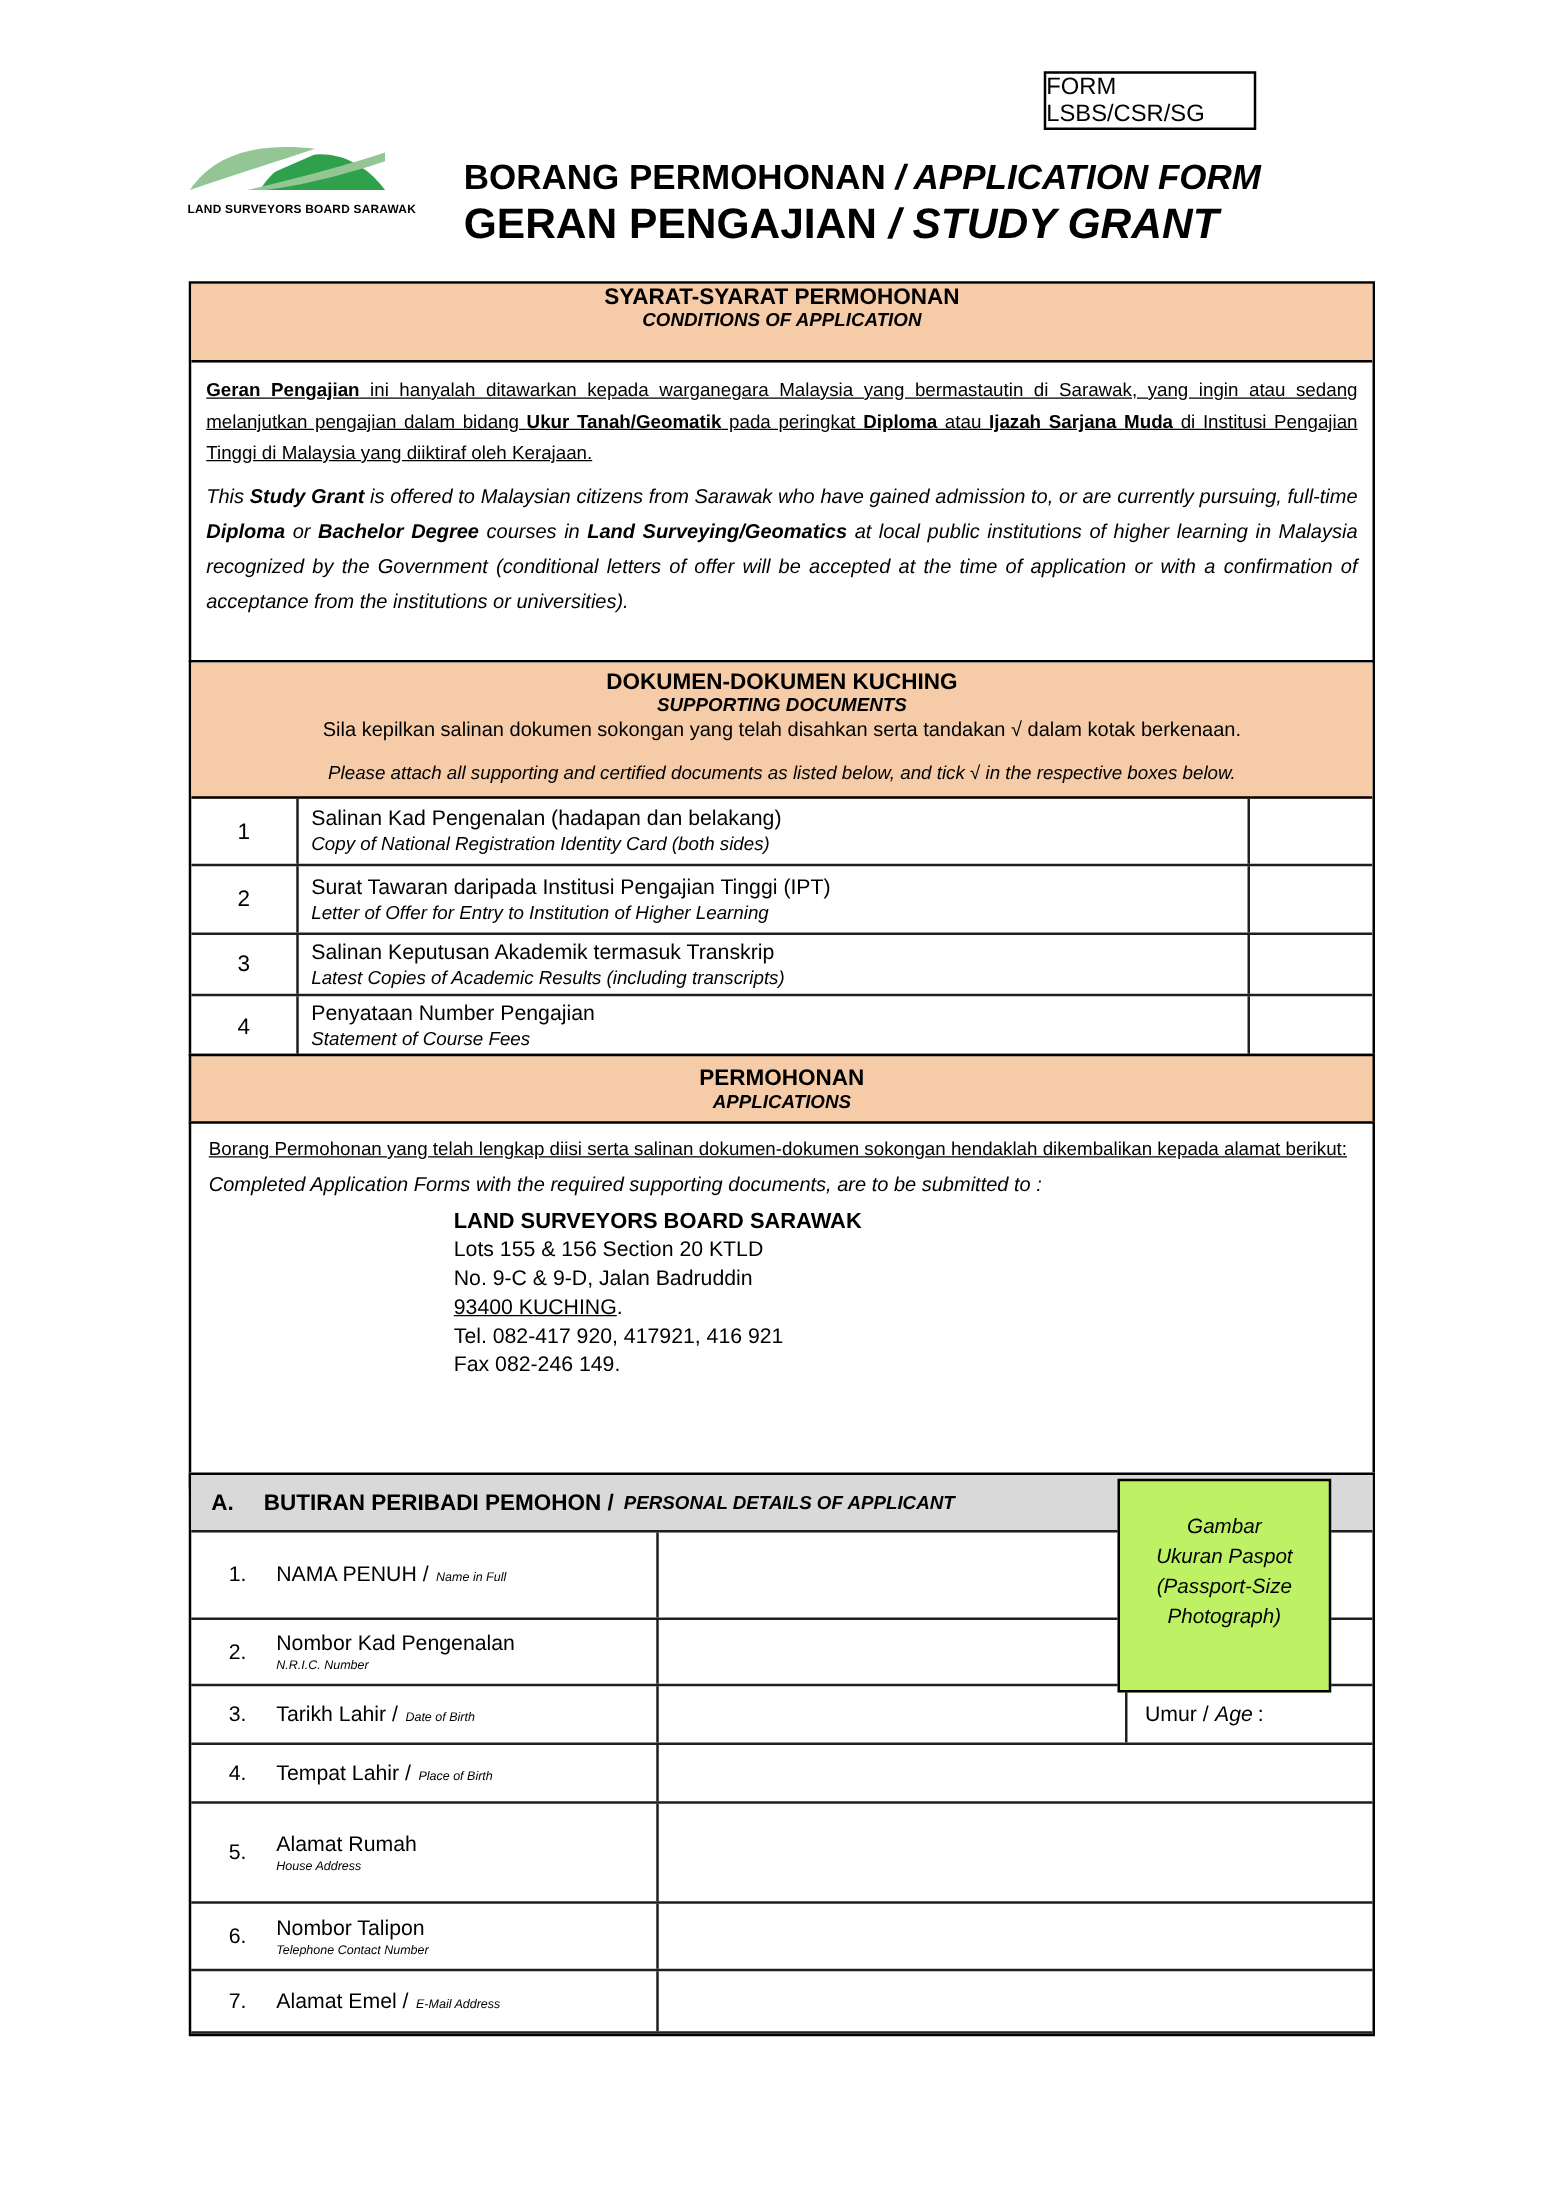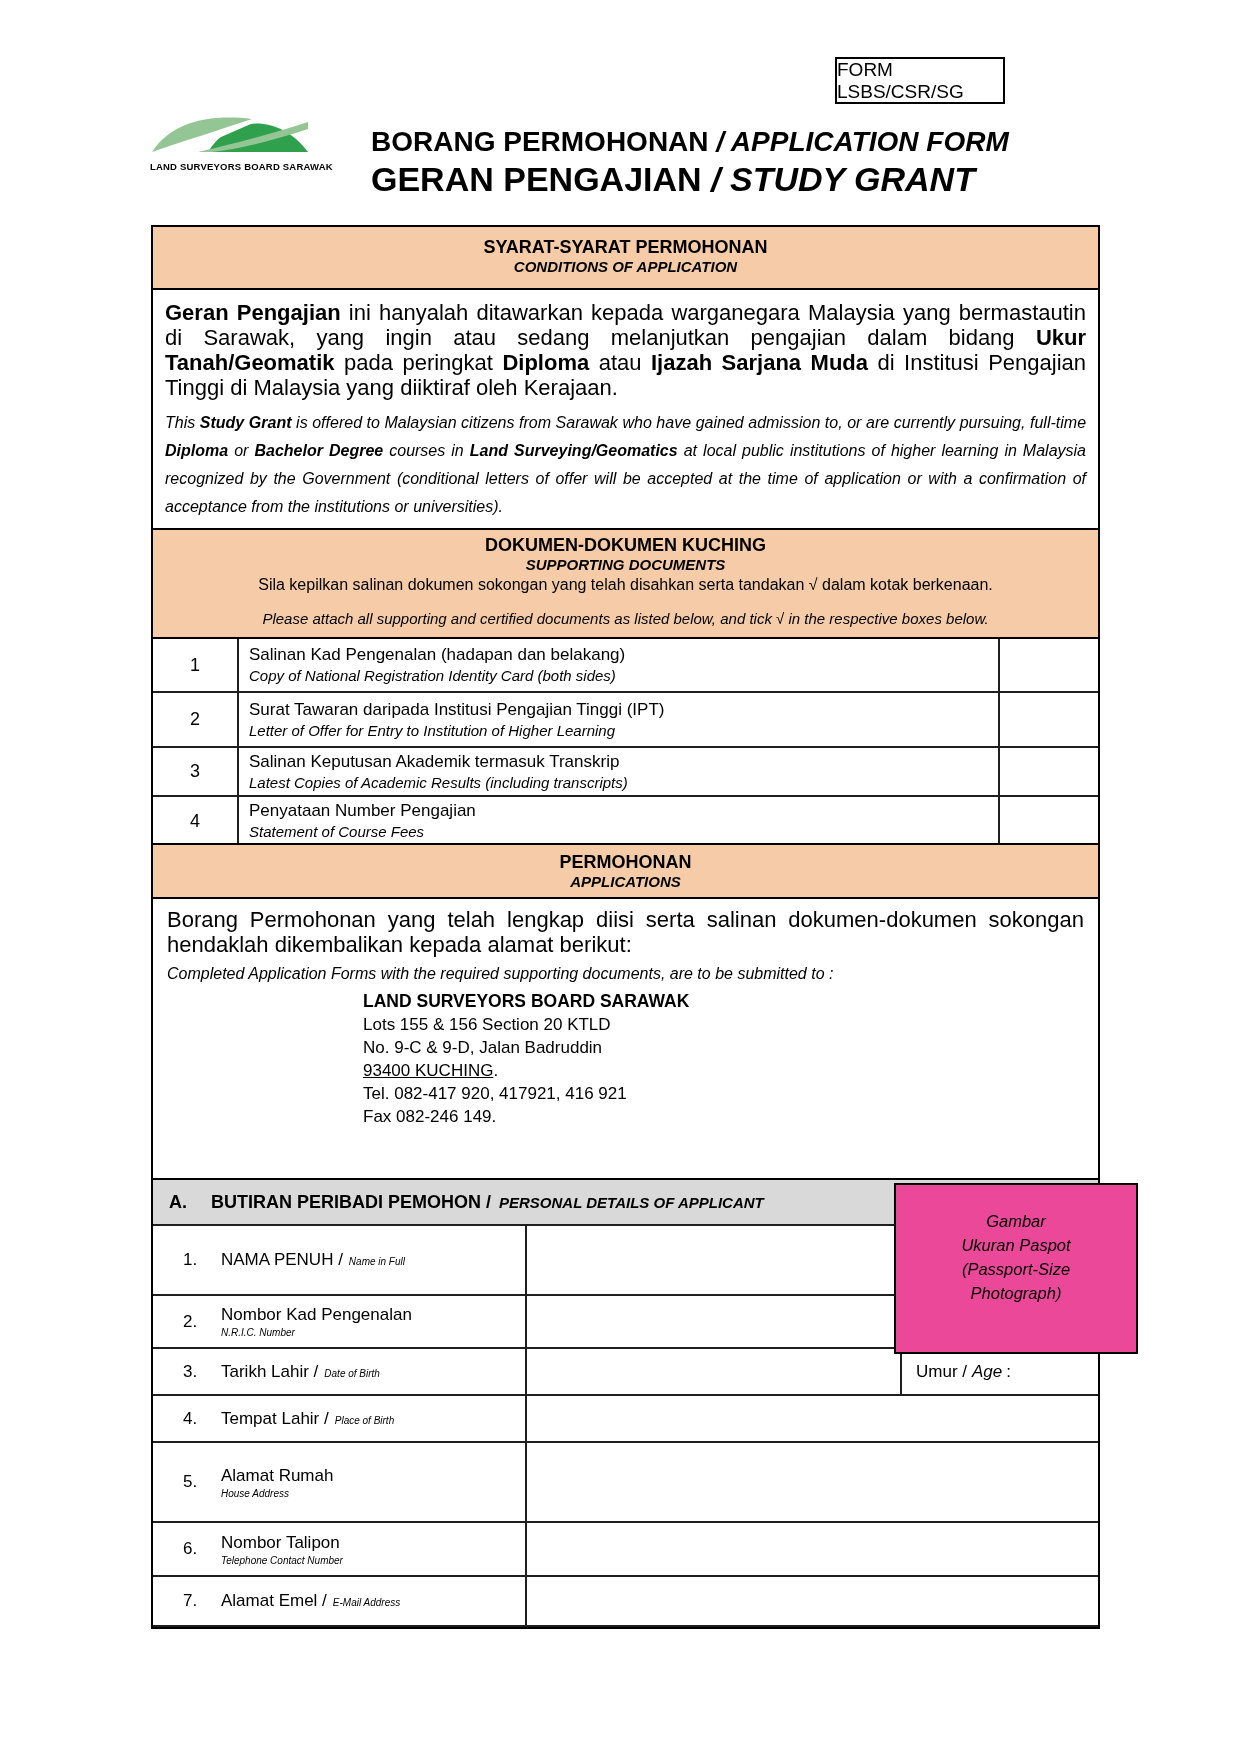--- a/index.html
+++ b/index.html
@@ -21,23 +21,23 @@
 
   
   .main{position:absolute;left:151px;top:225px;width:949px;}
   .box{border:2px solid #000;box-sizing:border-box;background:#fff;overflow:hidden;}
   .box + .box{margin-top:-2px;}
   .peach{background:var(--peach,#F6CCA8);text-align:center;}
   .ph-t{font-weight:bold;font-size:18px;}
   .ph-s{font-weight:bold;font-style:italic;font-size:15px;}
 
   #conditions{height:305px;}
-  #conditions .peach{height:63px;box-sizing:border-box;border-bottom:2px solid #000;padding-top:10px;}
+  #conditions .peach{height:63px;box-sizing:border-box;border-bottom:2px solid #000;padding-top:0;}
   #conditions .body{padding:6px 12px 0 12px;}
-  .p-my{font-size:22px;line-height:25px;text-align:justify;margin:4px 0 0 0;}
+  .p-my{font-size:15px;line-height:25px;text-align:justify;margin:4px 0 0 0;text-decoration:underline;}
   .p-en{font-size:16px;line-height:28px;text-align:justify;font-style:italic;margin:9px 0 0 0;}
 
   #supporting{height:317px;}
   #supporting .peach{height:109px;box-sizing:border-box;border-bottom:2px solid #000;padding-top:5px;}
   .note-my{font-size:16px;margin-top:3px;}
   .note-en{font-size:15px;font-style:italic;margin-top:16px;}
   .sup-row{display:flex;border-bottom:2px solid #1f1f1f;box-sizing:border-box;}
   .sup-row:last-child{border-bottom:none;}
   .sup-num{width:86px;border-right:2px solid #1f1f1f;display:flex;align-items:center;
            justify-content:center;font-size:18px;box-sizing:border-box;}
@@ -64,22 +64,22 @@
   .sa-label{width:374px;border-right:2px solid #1f1f1f;box-sizing:border-box;
             display:flex;align-items:center;padding-left:30px;}
   .sa-num{width:38px;font-size:17px;flex-shrink:0;}
   .lbl{font-size:17px;}
   .lbl-en{font-size:10px;font-style:italic;margin-left:6px;}
   .stack .lbl-en{margin-left:0;display:block;margin-top:2px;}
   .sa-value{flex:1;}
   .umur-cell{width:200px;border-left:2px solid #1f1f1f;box-sizing:border-box;
              display:flex;align-items:center;padding-left:14px;font-size:17px;}
   .umur-cell i{margin:0 4px 0 5px;}
-  .photo-box{position:absolute;left:741px;top:3px;width:244px;height:171px;border:2.5px solid #000;
-             background:#ec4899;box-sizing:border-box;text-align:center;font-style:italic;
+  .photo-box{position:absolute;left:741px;top:3px;width:171px;height:171px;border:2.5px solid #000;
+             background:#bef264;box-sizing:border-box;text-align:center;font-style:italic;
              font-size:16.5px;line-height:24px;padding-top:24px;z-index:5;}
 
   
   .footer{position:absolute;left:151px;top:1770px;width:949px;border-top:2px solid #b91c1c;}
   .footer-text{margin-top:8px;text-align:right;font-size:15px;color:#7f7f7f;letter-spacing:2.5px;}
 </style>
 </head>
 <body>
 
 <div class="page">

